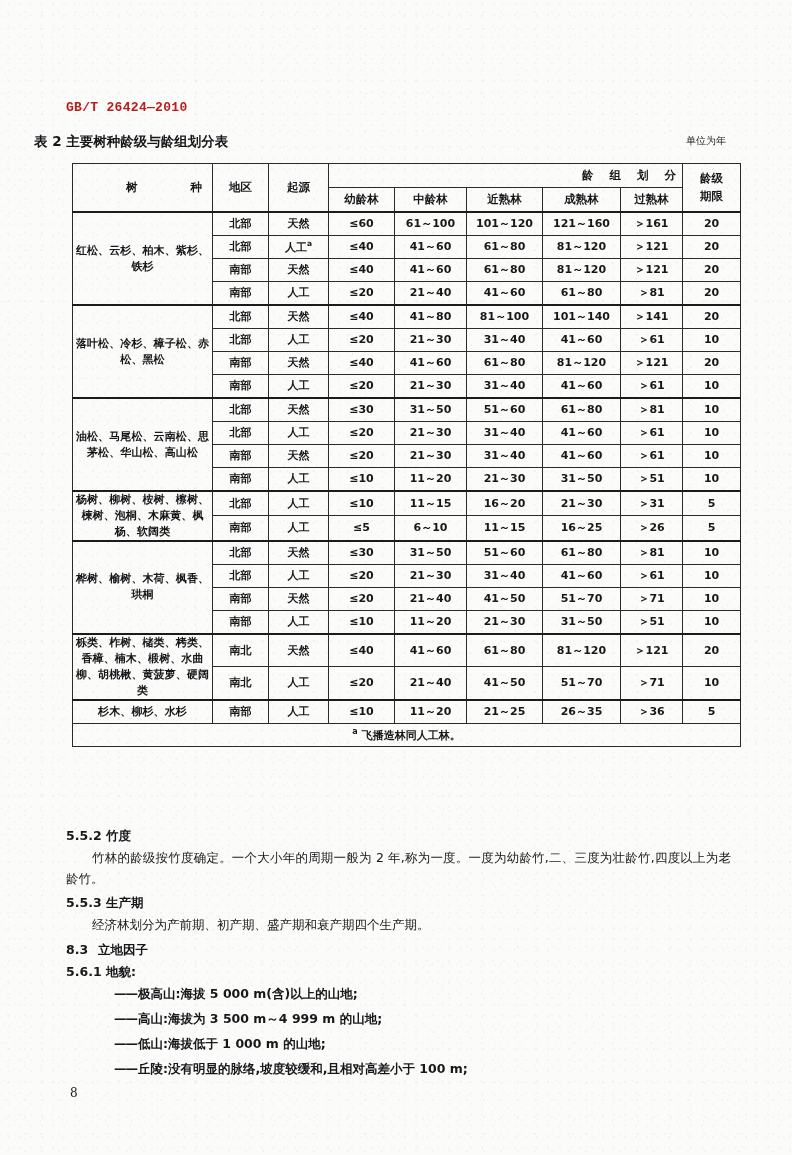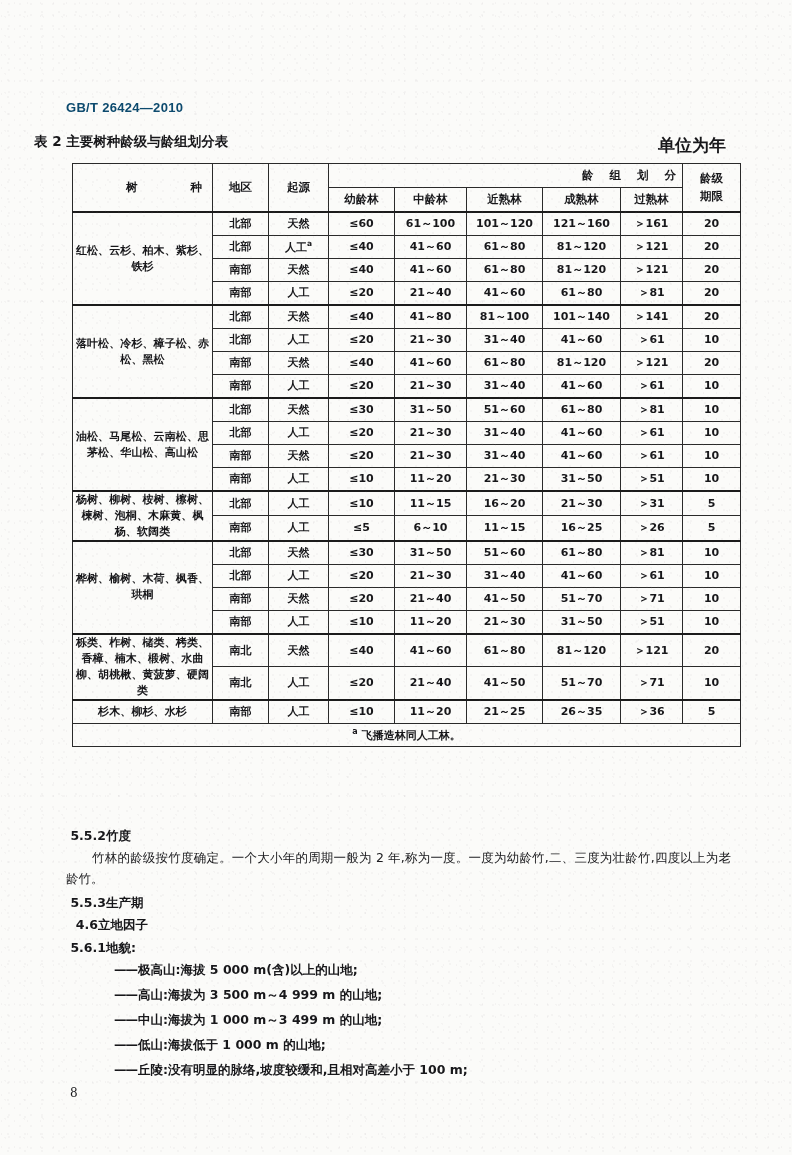--- a/index.html
+++ b/index.html
@@ -31,47 +31,47 @@
       radial-gradient(circle at 28% 88%, rgba(150,140,150,.08) 0 1px, transparent 1px);
     background-size: 13px 13px, 17px 17px, 11px 11px, 19px 19px;
     opacity: .75;
     z-index: 5;
   }
 
   .std-no {
     position: absolute;
     left: 66px;
     top: 100px;
-    font-family: Liberation Sans, sans-serif;
+    font-family: Liberation Mono, monospace;
     font-weight: bold;
     font-size: 13px;
     letter-spacing: .3px;
-    color: #0c4a6e;
+    color: #b91c1c;
   }
 
   .table-caption {
     position: absolute;
     left: 66px;
     top: 133px;
     width: 660px;
     font-size: 13.5px;
     font-weight: bold;
     color: #17171a;
   }
   .table-caption .cap-title {
     display: block;
     text-align: left;
     margin-left: -32px;
   }
   .table-caption .cap-unit {
     position: absolute;
     right: 0;
     top: 1px;
-    font-size: 17px;
-    font-weight: bold;
+    font-size: 10px;
+    font-weight: normal;
   }
 
   table.main {
     position: absolute;
     left: 72px;
     top: 163px;
     width: 648px;
     border-collapse: collapse;
     table-layout: fixed;
     color: #17171a;
@@ -146,21 +146,20 @@
   }
   .clause {
     font-size: 12.5px;
     font-weight: bold;
     margin: 0 0 3px 0;
     line-height: 1.55;
   }
   .clause .num {
     display: inline-block;
     min-width: 40px;
-    text-align: right;
   }
   .clause .num.short {
     min-width: 32px;
   }
   .para {
     font-size: 12.5px;
     font-weight: normal;
     margin: 0 0 4px 0;
     line-height: 1.62;
     text-indent: 26px;
@@ -457,32 +456,32 @@
   <div class="body-text">
 
     <p class="clause">
       <span class="num">5.5.2</span><span>竹度</span>
     </p>
     <p class="para">竹林的龄级按竹度确定。一个大小年的周期一般为 2 年,称为一度。一度为幼龄竹,二、三度为壮龄竹,四度以上为老龄竹。</p>
 
     <p class="clause">
       <span class="num">5.5.3</span><span>生产期</span>
     </p>
+    <p class="para">经济林划分为产前期、初产期、盛产期和衰产期四个生产期。</p>
 
     <p class="clause">
-      <span class="num short">4.6</span><span>立地因子</span>
+      <span class="num short">8.3</span><span>立地因子</span>
     </p>
 
     <p class="clause">
       <span class="num">5.6.1</span><span>地貌:</span>
     </p>
 
     <div id="landform-list">
         <p class="dash-item"><span class="dash">——</span><span>极高山:海拔 5 000 m(含)以上的山地;</span></p>
         <p class="dash-item"><span class="dash">——</span><span>高山:海拔为 3 500 m～4 999 m 的山地;</span></p>
-        <p class="dash-item"><span class="dash">——</span><span>中山:海拔为 1 000 m～3 499 m 的山地;</span></p>
         <p class="dash-item"><span class="dash">——</span><span>低山:海拔低于 1 000 m 的山地;</span></p>
         <p class="dash-item"><span class="dash">——</span><span>丘陵:没有明显的脉络,坡度较缓和,且相对高差小于 100 m;</span></p>
       </div>
   </div>
 
   <div class="page-no">8</div>
 </div>
 
 </body></html>

